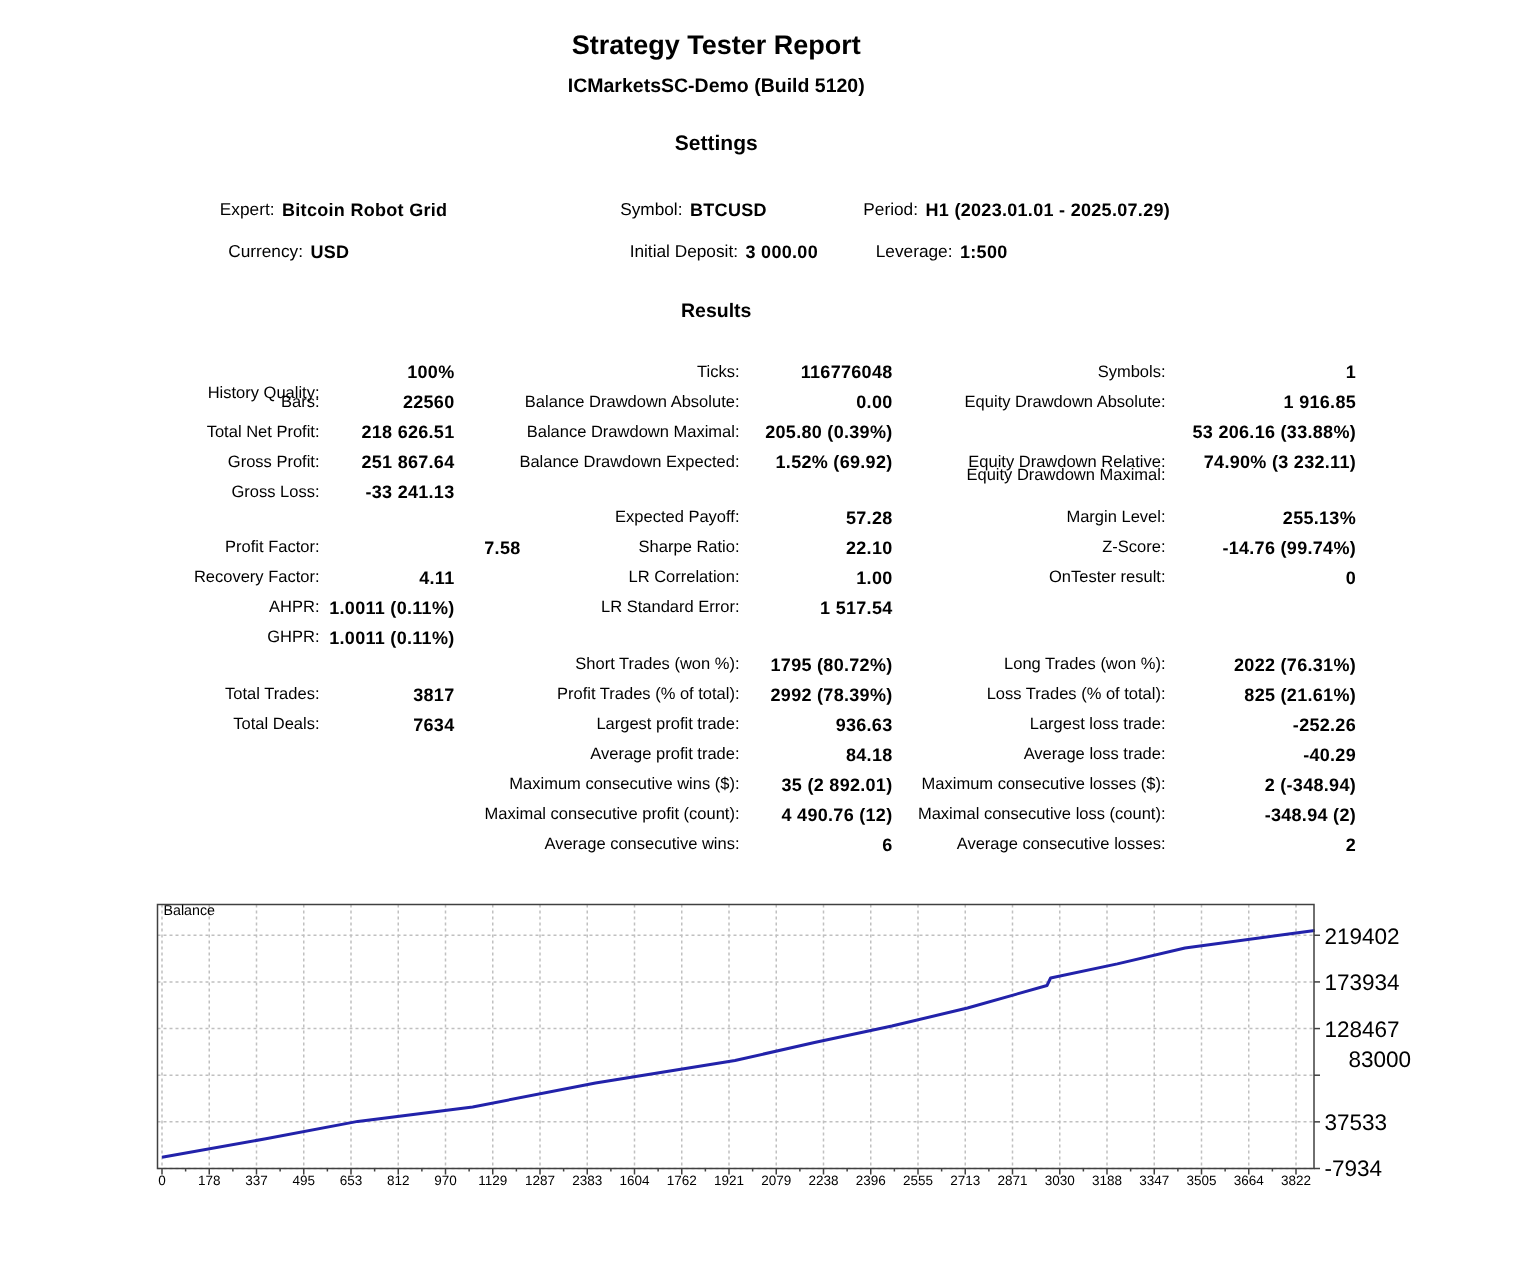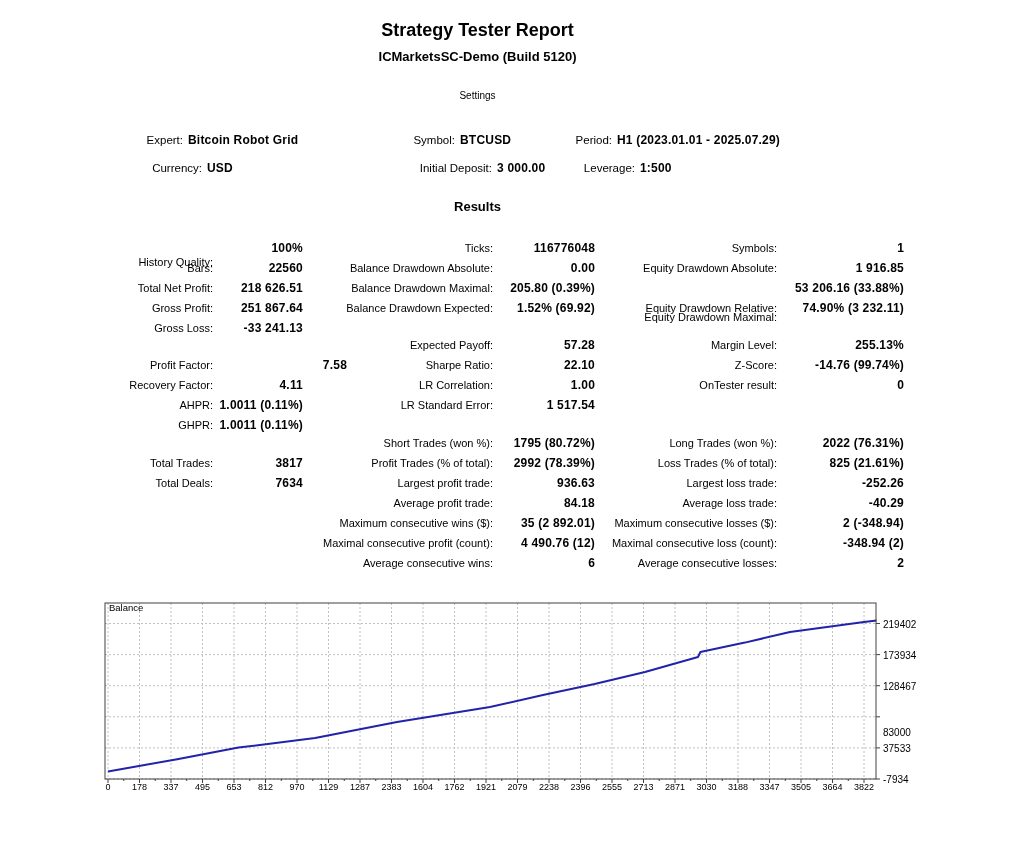--- a/index.html
+++ b/index.html
@@ -4,29 +4,29 @@
 <style>
   html,body{margin:0;padding:0;background:#ffffff;}
   #page{
     position:relative;width:1018px;height:850px;background:#ffffff;overflow:hidden;
     font-family:"Liberation Sans","DejaVu Sans",sans-serif;color:#000;
   }
   .abs{position:absolute;white-space:nowrap;}
   .center-line{left:0;width:955px;text-align:center;}
   #report-title{top:19px;height:22px;line-height:22px;font-size:18px;font-weight:bold;}
   #report-subtitle{top:49px;height:15px;line-height:15px;font-size:13px;font-weight:bold;}
-  #settings-heading{top:88px;height:15px;line-height:15px;font-size:10px;font-weight:normal;}
+  #settings-heading{top:88px;height:15px;line-height:15px;font-size:14px;font-weight:bold;}
   #results-heading{top:199px;height:15px;line-height:15px;font-size:13px;font-weight:bold;}
   .s-label{font-size:11.5px;text-align:right;height:14px;line-height:14px;}
   .s-value{font-size:12px;font-weight:bold;height:14px;line-height:14px;letter-spacing:0.2px;}
   .r-label{font-size:11px;text-align:right;height:20px;line-height:20px;}
   .r-value{font-size:12px;font-weight:bold;text-align:right;height:20px;line-height:20px;letter-spacing:0.2px;}
   #balance-chart{position:absolute;left:100px;top:598px;width:818px;height:205px;}
   .tick-label-x{position:absolute;width:34px;font-size:9px;text-align:center;height:10px;line-height:10px;}
-  .tick-label-y{position:absolute;left:783px;width:60px;font-size:10px;text-align:left;height:11px;line-height:11px;}
+  .tick-label-y{position:absolute;left:783px;width:60px;font-size:15px;text-align:left;height:11px;line-height:11px;}
 </style>
 </head>
 <body>
 
 <div id="page">
   <div id="report-title" class="abs center-line">Strategy Tester Report</div>
   <div id="report-subtitle" class="abs center-line">ICMarketsSC-Demo (Build 5120)</div>
   <div id="settings-heading" class="abs center-line">Settings</div>
   <div id="settings-table">
       <div class="abs s-label" style="left: 18px; top: 133px; width: 165px;">Expert:</div>
@@ -238,17 +238,17 @@
       <div class="tick-label-x" style="left: 558px; top: 184px;">2871</div>
       <div class="tick-label-x" style="left: 589.5px; top: 184px;">3030</div>
       <div class="tick-label-x" style="left: 621px; top: 184px;">3188</div>
       <div class="tick-label-x" style="left: 652.5px; top: 184px;">3347</div>
       <div class="tick-label-x" style="left: 684px; top: 184px;">3505</div>
       <div class="tick-label-x" style="left: 715.5px; top: 184px;">3664</div>
       <div class="tick-label-x" style="left: 747px; top: 184px;">3822</div>
       <div class="tick-label-y" style="top: 20.5167px;">219402</div>
       <div class="tick-label-y" style="top: 51.6139px;">173934</div>
       <div class="tick-label-y" style="top: 82.7104px;">128467</div>
-      <div class="tick-label-y" style="top: 129px;">83000</div>
+      <div class="tick-label-y" style="top: 103px; margin-left: 16px;">83000</div>
       <div class="tick-label-y" style="top: 144.903px;">37533</div>
       <div class="tick-label-y" style="top: 176px;">-7934</div>
     </div>
 </div>
 
 </body></html>

